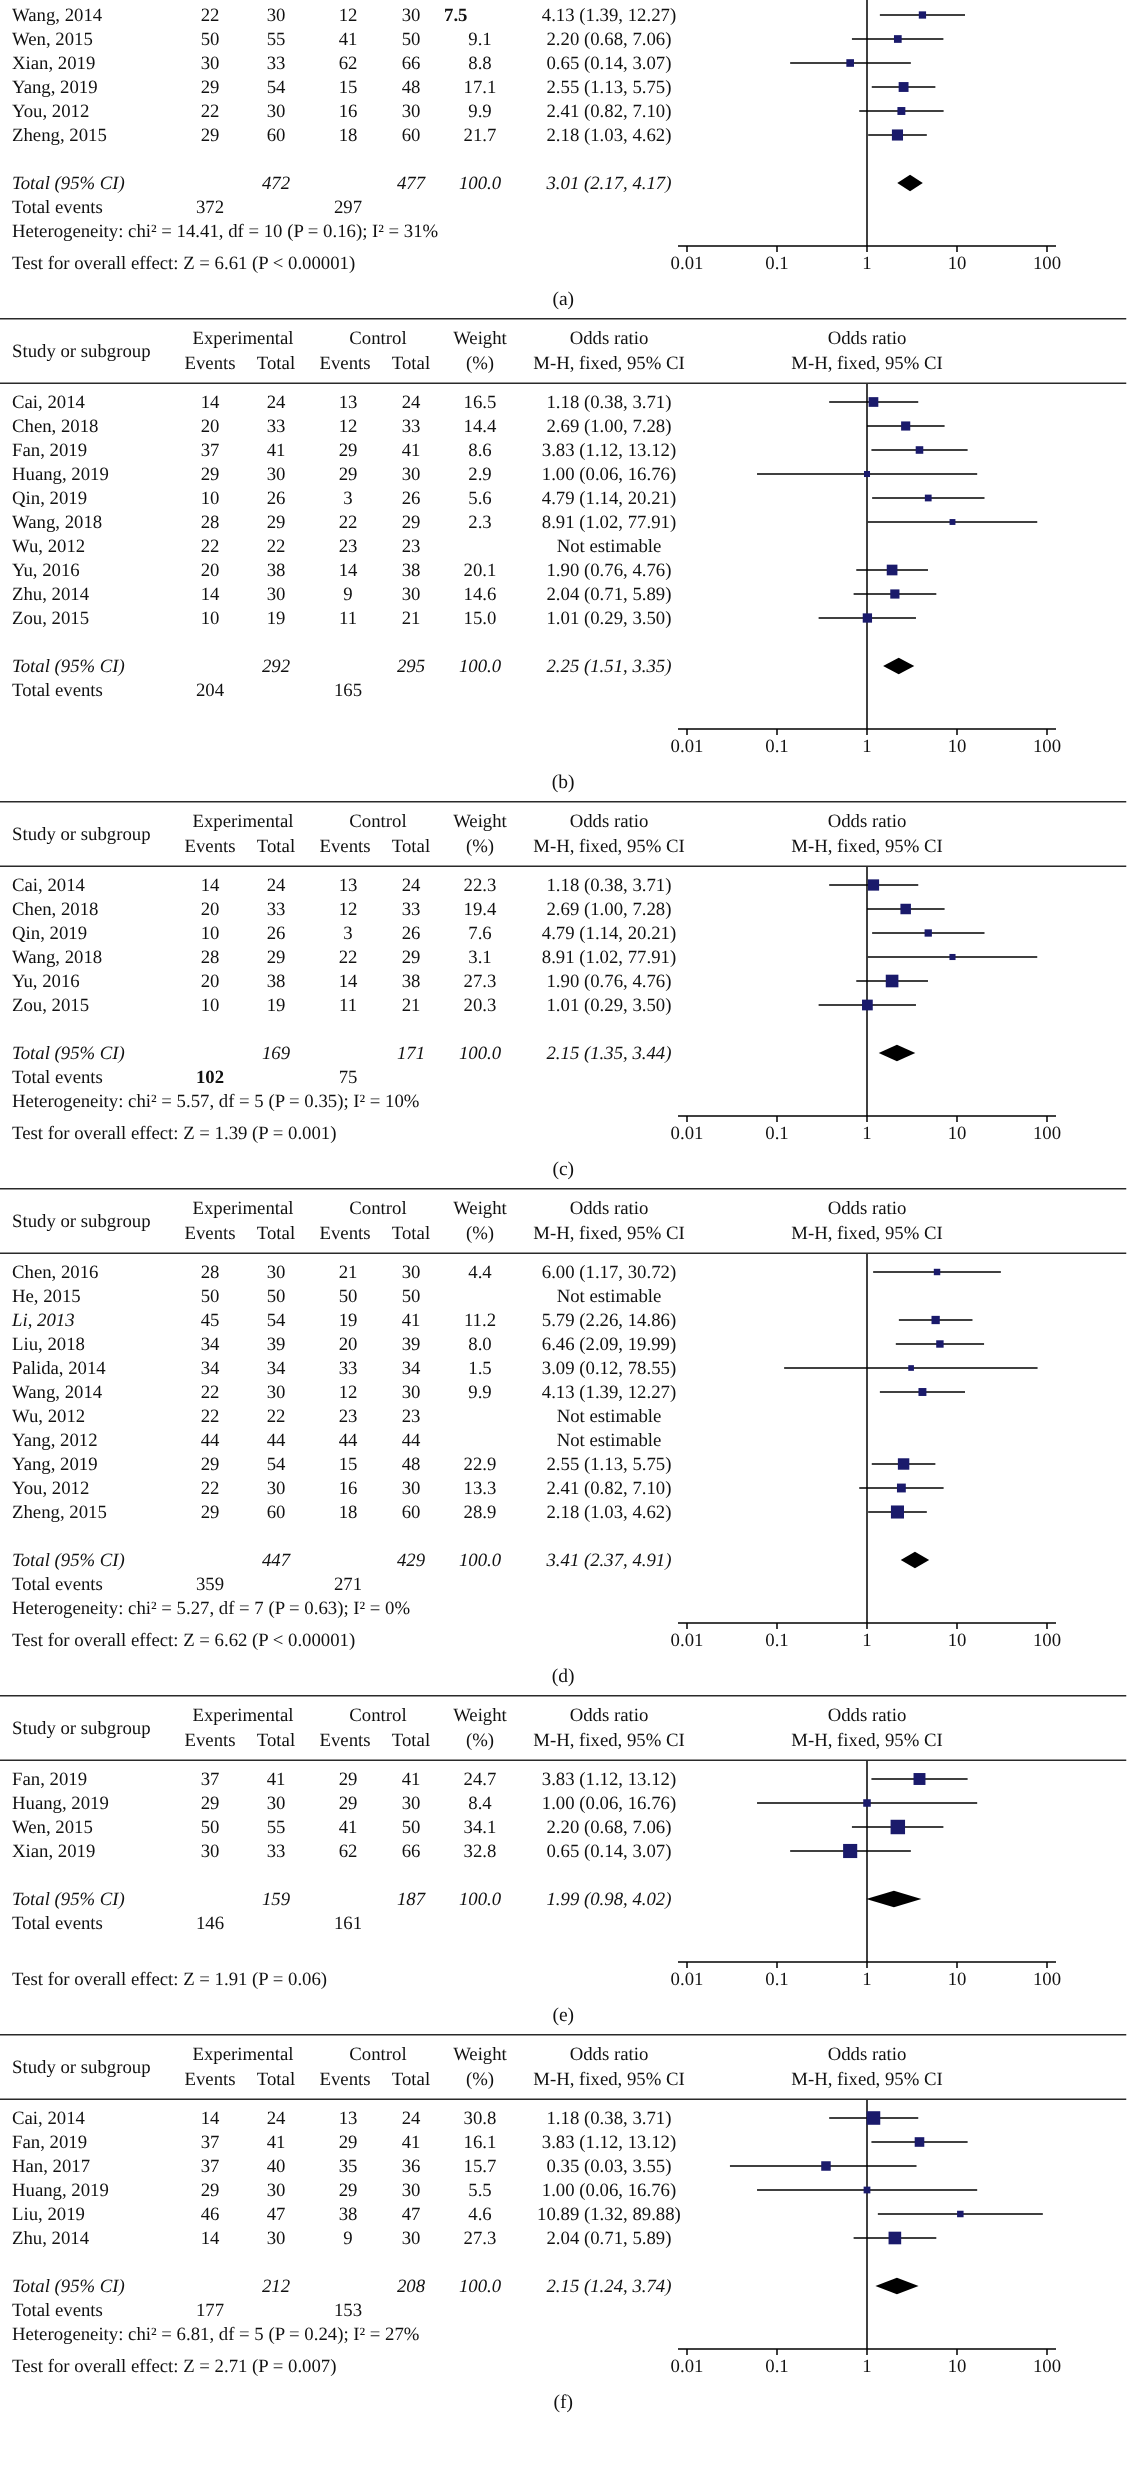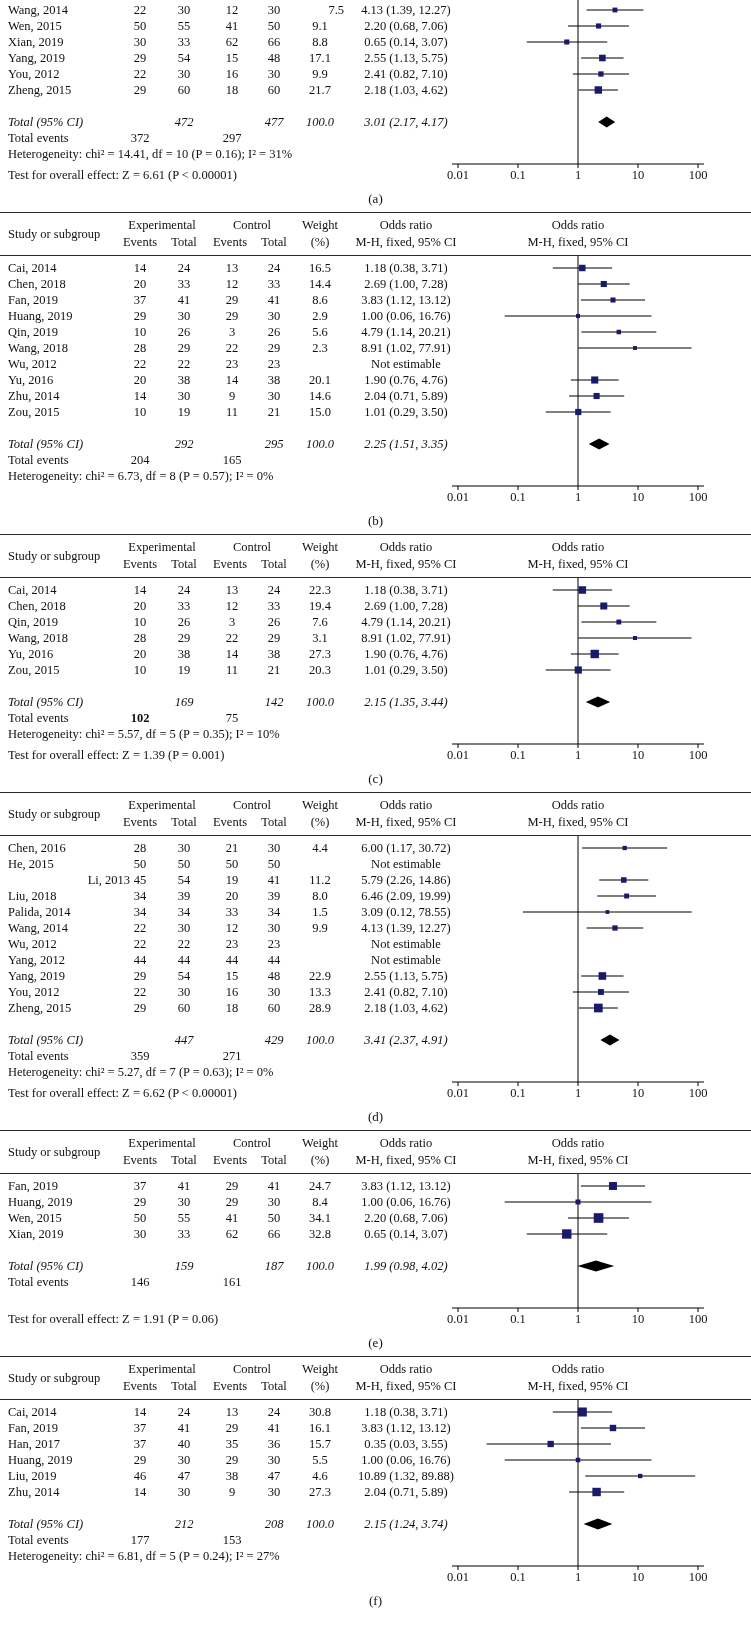--- a/index.html
+++ b/index.html
@@ -33,21 +33,21 @@
 <body>
 
 <div id="figure">
     <div class="panel">
       <div class="pbody" style="height: 186px;">
         <span class="cell" style="left: 8px; width: 122px; top: 2px; text-align: left;">Wang, 2014</span>
         <span class="cell" style="left: 118px; width: 44px; top: 2px; text-align: center;">22</span>
         <span class="cell" style="left: 162px; width: 44px; top: 2px; text-align: center;">30</span>
         <span class="cell" style="left: 210px; width: 44px; top: 2px; text-align: center;">12</span>
         <span class="cell" style="left: 252px; width: 44px; top: 2px; text-align: center;">30</span>
-        <span class="cell" style="left: 296px; width: 48px; top: 2px; text-align: right;">7.5</span>
+        <span class="cell" style="left: 296px; width: 48px; top: 2px; text-align: left; font-weight: bold;">7.5</span>
         <span class="cell" style="left: 346px; width: 120px; top: 2px; text-align: center;">4.13 (1.39, 12.27)</span>
         <span class="cell" style="left: 8px; width: 122px; top: 18px; text-align: left;">Wen, 2015</span>
         <span class="cell" style="left: 118px; width: 44px; top: 18px; text-align: center;">50</span>
         <span class="cell" style="left: 162px; width: 44px; top: 18px; text-align: center;">55</span>
         <span class="cell" style="left: 210px; width: 44px; top: 18px; text-align: center;">41</span>
         <span class="cell" style="left: 252px; width: 44px; top: 18px; text-align: center;">50</span>
         <span class="cell" style="left: 296px; width: 48px; top: 18px; text-align: center;">9.1</span>
         <span class="cell" style="left: 346px; width: 120px; top: 18px; text-align: center;">2.20 (0.68, 7.06)</span>
         <span class="cell" style="left: 8px; width: 122px; top: 34px; text-align: left;">Xian, 2019</span>
         <span class="cell" style="left: 118px; width: 44px; top: 34px; text-align: center;">30</span>
@@ -217,21 +217,20 @@
         <span class="cell" style="left: 296px; width: 48px; top: 192px; text-align: center;">15.0</span>
         <span class="cell" style="left: 346px; width: 120px; top: 192px; text-align: center;">1.01 (0.29, 3.50)</span>
         <span class="cell it" style="left: 8px; width: 140px; top: 224px; text-align: left;">Total (95% CI)</span>
         <span class="cell it" style="left: 162px; width: 44px; top: 224px; text-align: center;">292</span>
         <span class="cell it" style="left: 252px; width: 44px; top: 224px; text-align: center;">295</span>
         <span class="cell it" style="left: 296px; width: 48px; top: 224px; text-align: center;">100.0</span>
         <span class="cell it" style="left: 346px; width: 120px; top: 224px; text-align: center;">2.25 (1.51, 3.35)</span>
         <span class="cell" style="left: 8px; width: 110px; top: 240px; text-align: left;">Total events</span>
         <span class="cell" style="left: 118px; width: 44px; top: 240px; text-align: center;">204</span>
         <span class="cell" style="left: 210px; width: 44px; top: 240px; text-align: center;">165</span>
-        <span class="cell" style="left: 8px; width: 440px; top: 256px; text-align: left;">Heterogeneity: chi² = 6.73, df = 8 (P = 0.57); I² = 0%</span>
         <span class="cell" style="left: 436px; width: 44px; top: 277px; text-align: center;">0.01</span>
         <span class="cell" style="left: 496px; width: 44px; top: 277px; text-align: center;">0.1</span>
         <span class="cell" style="left: 556px; width: 44px; top: 277px; text-align: center;">1</span>
         <span class="cell" style="left: 616px; width: 44px; top: 277px; text-align: center;">10</span>
         <span class="cell" style="left: 676px; width: 44px; top: 277px; text-align: center;">100</span>
         <svg class="plot" width="751" height="296">
           <line x1="578" y1="44" x2="578" y2="274" stroke="#000000" stroke-width="1"></line>
           <line x1="452" y1="274" x2="704" y2="274" stroke="#000000" stroke-width="1"></line>
           <line x1="458" y1="274" x2="458" y2="278" stroke="#000000" stroke-width="1"></line>
           <line x1="518" y1="274" x2="518" y2="278" stroke="#000000" stroke-width="1"></line>
@@ -333,21 +332,21 @@
         <span class="cell" style="left: 346px; width: 120px; top: 112px; text-align: center;">1.90 (0.76, 4.76)</span>
         <span class="cell" style="left: 8px; width: 122px; top: 128px; text-align: left;">Zou, 2015</span>
         <span class="cell" style="left: 118px; width: 44px; top: 128px; text-align: center;">10</span>
         <span class="cell" style="left: 162px; width: 44px; top: 128px; text-align: center;">19</span>
         <span class="cell" style="left: 210px; width: 44px; top: 128px; text-align: center;">11</span>
         <span class="cell" style="left: 252px; width: 44px; top: 128px; text-align: center;">21</span>
         <span class="cell" style="left: 296px; width: 48px; top: 128px; text-align: center;">20.3</span>
         <span class="cell" style="left: 346px; width: 120px; top: 128px; text-align: center;">1.01 (0.29, 3.50)</span>
         <span class="cell it" style="left: 8px; width: 140px; top: 160px; text-align: left;">Total (95% CI)</span>
         <span class="cell it" style="left: 162px; width: 44px; top: 160px; text-align: center;">169</span>
-        <span class="cell it" style="left: 252px; width: 44px; top: 160px; text-align: center;">142</span>
+        <span class="cell it" style="left: 252px; width: 44px; top: 160px; text-align: center;">171</span>
         <span class="cell it" style="left: 296px; width: 48px; top: 160px; text-align: center;">100.0</span>
         <span class="cell it" style="left: 346px; width: 120px; top: 160px; text-align: center;">2.15 (1.35, 3.44)</span>
         <span class="cell" style="left: 8px; width: 110px; top: 176px; text-align: left;">Total events</span>
         <span class="cell" style="left: 118px; width: 44px; top: 176px; text-align: center; font-weight: bold;">102</span>
         <span class="cell" style="left: 210px; width: 44px; top: 176px; text-align: center;">75</span>
         <span class="cell" style="left: 8px; width: 440px; top: 192px; text-align: left;">Heterogeneity: chi² = 5.57, df = 5 (P = 0.35); I² = 10%</span>
         <span class="cell" style="left: 8px; width: 440px; top: 213px; text-align: left;">Test for overall effect: Z = 1.39 (P = 0.001)</span>
         <span class="cell" style="left: 436px; width: 44px; top: 213px; text-align: center;">0.01</span>
         <span class="cell" style="left: 496px; width: 44px; top: 213px; text-align: center;">0.1</span>
         <span class="cell" style="left: 556px; width: 44px; top: 213px; text-align: center;">1</span>
@@ -414,21 +413,21 @@
         <span class="cell" style="left: 252px; width: 44px; top: 48px; text-align: center;">30</span>
         <span class="cell" style="left: 296px; width: 48px; top: 48px; text-align: center;">4.4</span>
         <span class="cell" style="left: 346px; width: 120px; top: 48px; text-align: center;">6.00 (1.17, 30.72)</span>
         <span class="cell" style="left: 8px; width: 122px; top: 64px; text-align: left;">He, 2015</span>
         <span class="cell" style="left: 118px; width: 44px; top: 64px; text-align: center;">50</span>
         <span class="cell" style="left: 162px; width: 44px; top: 64px; text-align: center;">50</span>
         <span class="cell" style="left: 210px; width: 44px; top: 64px; text-align: center;">50</span>
         <span class="cell" style="left: 252px; width: 44px; top: 64px; text-align: center;">50</span>
         <span class="cell" style="left: 296px; width: 48px; top: 64px; text-align: center;"></span>
         <span class="cell" style="left: 346px; width: 120px; top: 64px; text-align: center;">Not estimable</span>
-        <span class="cell" style="left: 8px; width: 122px; top: 80px; text-align: right;">Li, 2013</span>
+        <span class="cell" style="left: 8px; width: 122px; top: 80px; text-align: left; font-style: italic;">Li, 2013</span>
         <span class="cell" style="left: 118px; width: 44px; top: 80px; text-align: center;">45</span>
         <span class="cell" style="left: 162px; width: 44px; top: 80px; text-align: center;">54</span>
         <span class="cell" style="left: 210px; width: 44px; top: 80px; text-align: center;">19</span>
         <span class="cell" style="left: 252px; width: 44px; top: 80px; text-align: center;">41</span>
         <span class="cell" style="left: 296px; width: 48px; top: 80px; text-align: center;">11.2</span>
         <span class="cell" style="left: 346px; width: 120px; top: 80px; text-align: center;">5.79 (2.26, 14.86)</span>
         <span class="cell" style="left: 8px; width: 122px; top: 96px; text-align: left;">Liu, 2018</span>
         <span class="cell" style="left: 118px; width: 44px; top: 96px; text-align: center;">34</span>
         <span class="cell" style="left: 162px; width: 44px; top: 96px; text-align: center;">39</span>
         <span class="cell" style="left: 210px; width: 44px; top: 96px; text-align: center;">20</span>
@@ -693,20 +692,21 @@
         <span class="cell" style="left: 346px; width: 120px; top: 128px; text-align: center;">2.04 (0.71, 5.89)</span>
         <span class="cell it" style="left: 8px; width: 140px; top: 160px; text-align: left;">Total (95% CI)</span>
         <span class="cell it" style="left: 162px; width: 44px; top: 160px; text-align: center;">212</span>
         <span class="cell it" style="left: 252px; width: 44px; top: 160px; text-align: center;">208</span>
         <span class="cell it" style="left: 296px; width: 48px; top: 160px; text-align: center;">100.0</span>
         <span class="cell it" style="left: 346px; width: 120px; top: 160px; text-align: center;">2.15 (1.24, 3.74)</span>
         <span class="cell" style="left: 8px; width: 110px; top: 176px; text-align: left;">Total events</span>
         <span class="cell" style="left: 118px; width: 44px; top: 176px; text-align: center;">177</span>
         <span class="cell" style="left: 210px; width: 44px; top: 176px; text-align: center;">153</span>
         <span class="cell" style="left: 8px; width: 440px; top: 192px; text-align: left;">Heterogeneity: chi² = 6.81, df = 5 (P = 0.24); I² = 27%</span>
+        <span class="cell" style="left: 8px; width: 440px; top: 213px; text-align: left;">Test for overall effect: Z = 2.71 (P = 0.007)</span>
         <span class="cell" style="left: 436px; width: 44px; top: 213px; text-align: center;">0.01</span>
         <span class="cell" style="left: 496px; width: 44px; top: 213px; text-align: center;">0.1</span>
         <span class="cell" style="left: 556px; width: 44px; top: 213px; text-align: center;">1</span>
         <span class="cell" style="left: 616px; width: 44px; top: 213px; text-align: center;">10</span>
         <span class="cell" style="left: 676px; width: 44px; top: 213px; text-align: center;">100</span>
         <svg class="plot" width="751" height="232">
           <line x1="578" y1="44" x2="578" y2="210" stroke="#000000" stroke-width="1"></line>
           <line x1="452" y1="210" x2="704" y2="210" stroke="#000000" stroke-width="1"></line>
           <line x1="458" y1="210" x2="458" y2="214" stroke="#000000" stroke-width="1"></line>
           <line x1="518" y1="210" x2="518" y2="214" stroke="#000000" stroke-width="1"></line>

